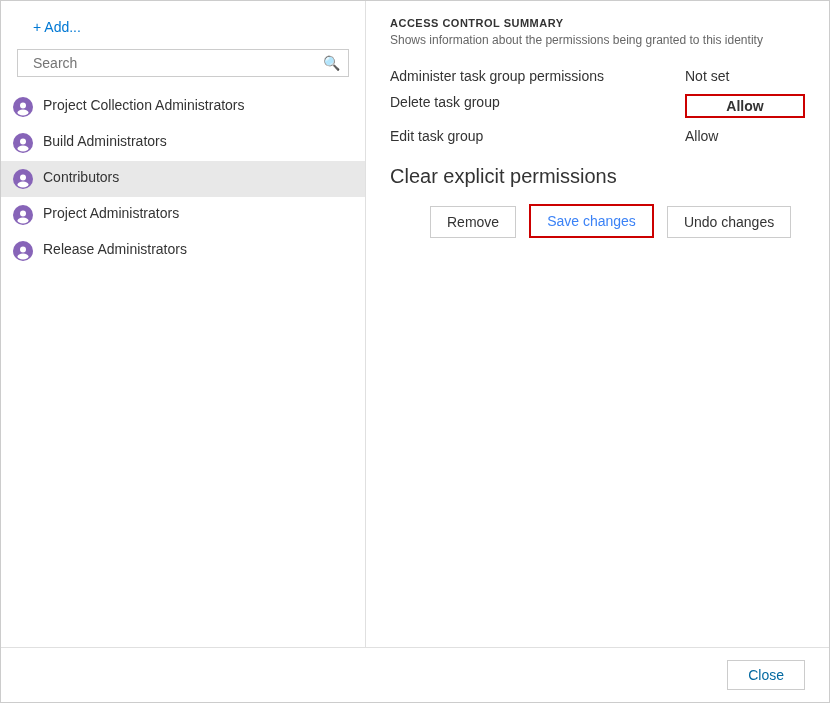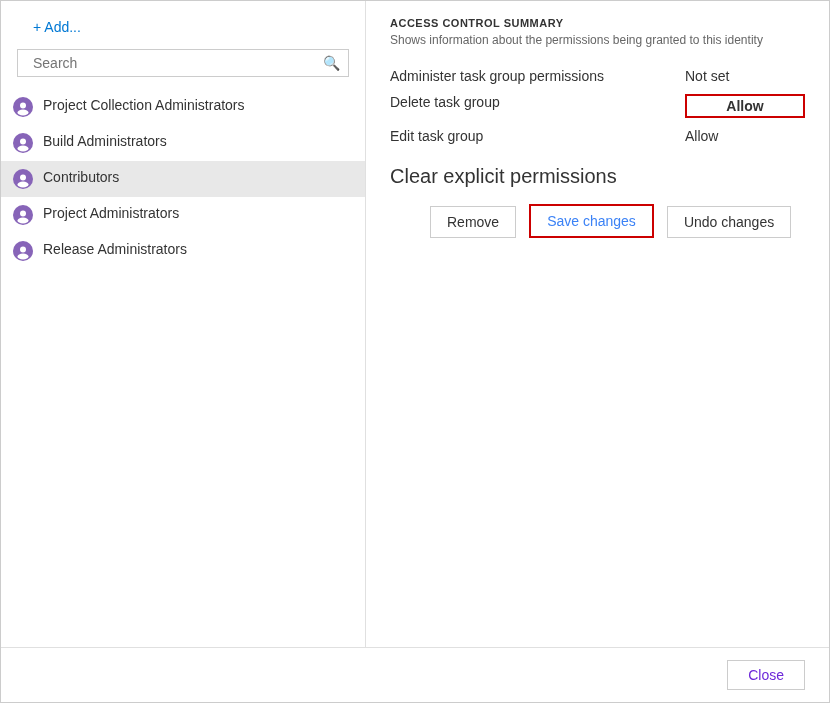--- a/index.html
+++ b/index.html
@@ -226,21 +226,21 @@
       padding: 12px 24px;
       border-top: 1px solid #e0e0e0;
     }
 
     .btn-close {
       padding: 6px 20px;
       border: 1px solid #ccc;
       background: #fff;
       cursor: pointer;
       font-size: 14px;
-      color: #6d28d9;
+      color: #0369a1;
     }
 
     
     .group-svg {
       width: 20px;
       height: 20px;
     }
   </style>
 </head>
 <body>

